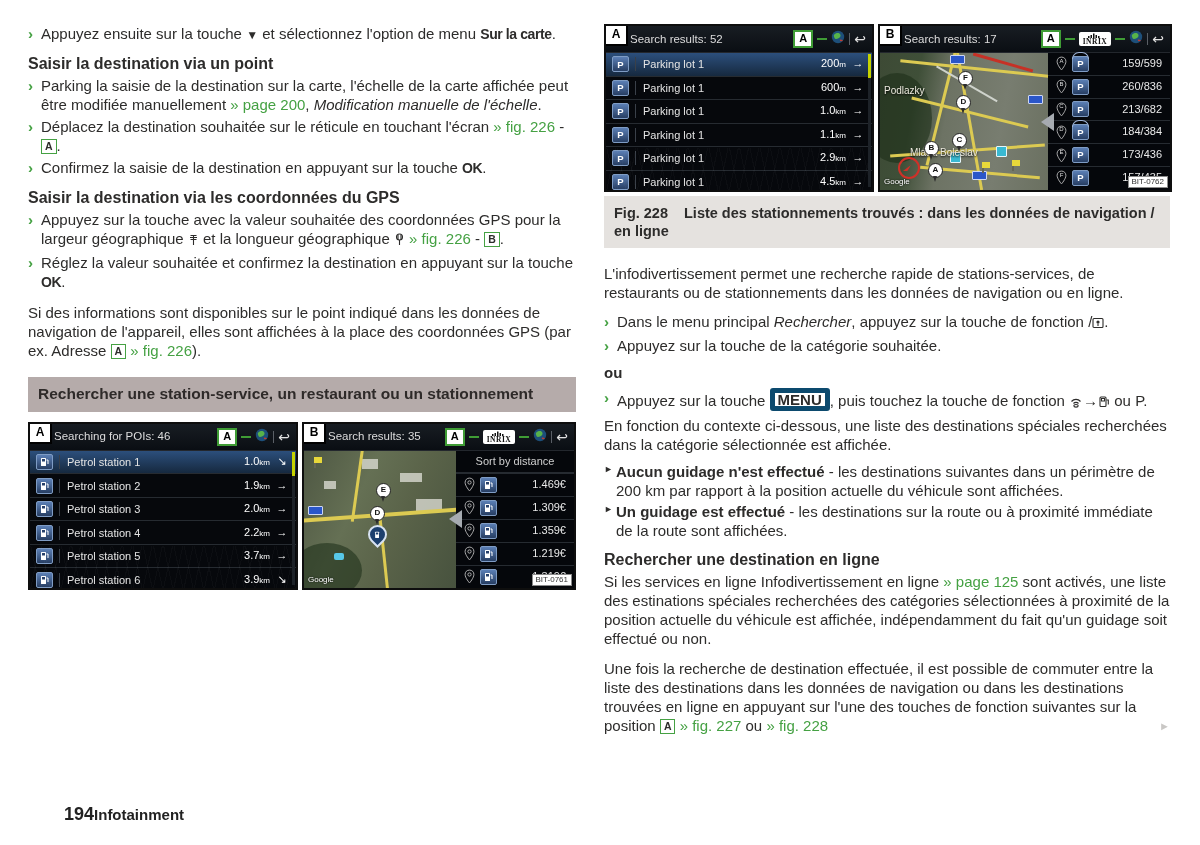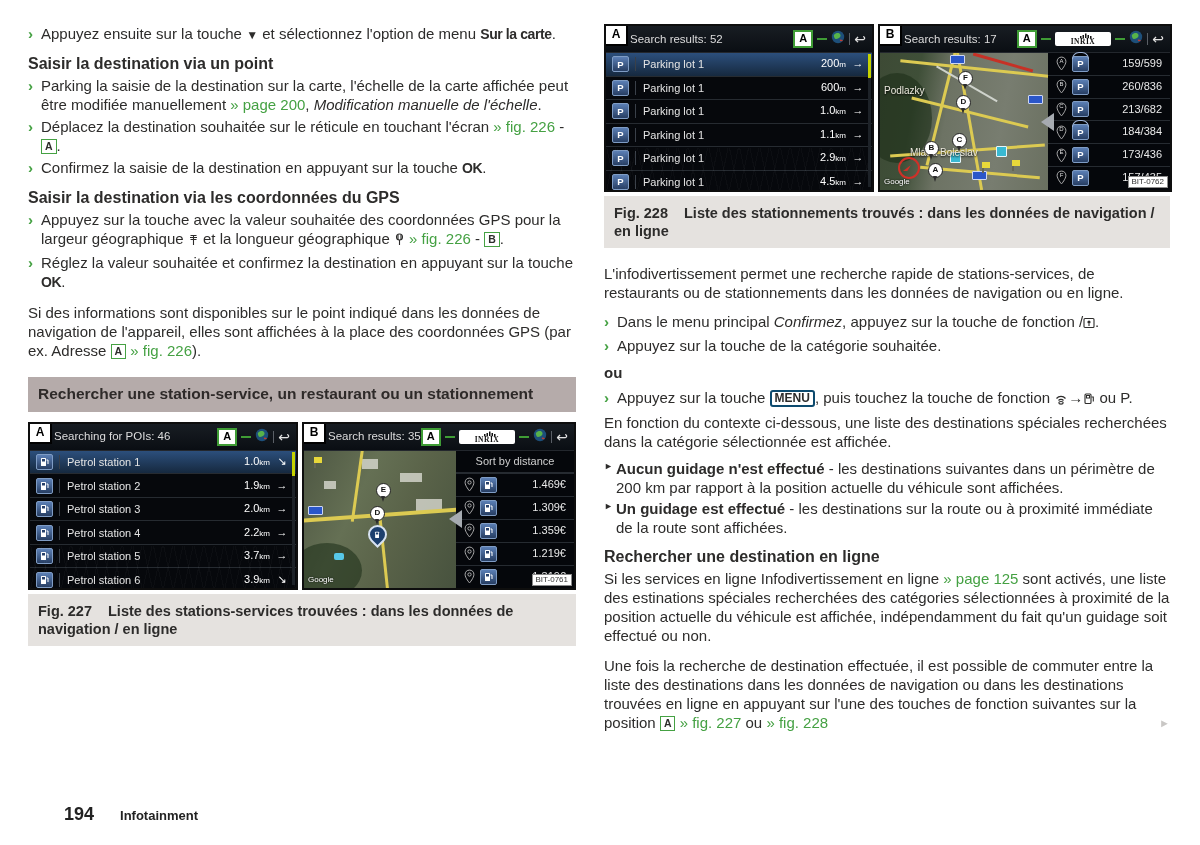--- a/index.html
+++ b/index.html
@@ -13,22 +13,22 @@
   p{margin:0 0 4px 0;}
   .bullet{position:relative;padding-left:13px;margin-bottom:3px;}
   .chev{position:absolute;left:0;top:0;color:#45a143;font-weight:bold;}
   .sh{font-size:16px;font-weight:bold;margin:10px 0 2px 0;}
   .para{margin-top:11px;}
   a.green,.green{color:#45a143;text-decoration:none;}
   .it{font-style:italic;}
   .ui{font-weight:bold;letter-spacing:-0.4px;font-size:14px;}
   .refbox{display:inline-block;border:1px solid #45a143;color:#2d2c2b;font-weight:bold;
           font-size:10.5px;line-height:13px;padding:0 3px;vertical-align:1px;background:#fff;}
-  .keycap{display:inline-block;border:2px solid #0c4a6e;border-radius:3px;font-weight:bold;
-          font-size:12px;line-height:13px;padding:0 3px;vertical-align:1px;}
+  .keycap{display:inline-block;border:5px solid #0c4a6e;border-radius:3px;font-weight:bold;
+          font-size:15px;line-height:13px;padding:0 3px;vertical-align:1px;}
   .glyph{font-size:12px;}
   .tinyicon{display:inline-block;vertical-align:-2px;}
   .ousep{margin:8px 0 6px 0;font-weight:bold;}
   .tri-li{position:relative;padding-left:12px;margin-bottom:2px;}
   .tri-li .tb{position:absolute;left:0;top:2px;font-size:9px;}
   .sec-header{background:#b5abaa;color:#2e2a29;font-weight:bold;font-size:15.5px;
               padding:7px 10px 8px 10px;margin-top:17px;line-height:1.25;}
   .cont-mark{position:absolute;right:0;bottom:2px;color:#c9c7c5;font-size:11px;}
 
   
@@ -40,21 +40,21 @@
   .corner{position:absolute;top:0;left:0;width:20px;height:18px;background:#fff;border:2px solid #000;
           border-top:none;border-left:none;color:#000;font-weight:bold;font-size:12px;
           display:flex;align-items:center;justify-content:center;z-index:6;}
   .tbar{height:26px;display:flex;align-items:center;color:#dcdcdc;font-size:11.5px;
         padding:0 6px 0 24px;background:linear-gradient(#181d23,#0a0e13);border-bottom:1px solid #23272d;}
   .tright{margin-left:auto;display:flex;align-items:center;gap:4px;}
   .cbox{background:#fff;border:2px solid #3f9c35;color:#000;font-weight:bold;font-size:11px;
         width:16px;height:14px;display:flex;align-items:center;justify-content:center;}
   .cline{width:10px;height:2px;background:#3f9c35;}
   .inrix{background:#fff;border-radius:2px;color:#111;display:flex;flex-direction:column;
-         align-items:flex-end;justify-content:center;padding:1px 16px;line-height:1;}
+         align-items:center;justify-content:center;padding:1px 4px;line-height:1;}
   .inrix .txt{font-size:7.5px;font-weight:bold;letter-spacing:.5px;font-family:"Liberation Serif",serif;}
   .vsep{width:1px;height:12px;background:#5a5f66;}
   .backic{color:#e2e2e2;font-size:14px;line-height:1;}
   .rows{position:relative;}
   .irow{display:flex;align-items:center;height:22.5px;padding:0 8px 0 6px;border-top:1px solid #262b31;gap:6px;}
   .irow:first-child{border-top:none;}
   .irow.hl{background:linear-gradient(180deg,#2c4f7c,#16293f);}
   .sqicon{position:relative;width:15px;height:14px;border-radius:2px;flex:0 0 auto;
           background:linear-gradient(180deg,#5b7fb5,#273e63);border:1px solid #7f9cc4;
           display:flex;align-items:center;justify-content:center;}
@@ -106,21 +106,21 @@
   .cross{position:absolute;width:18px;height:18px;border:2.5px solid #d03028;border-radius:50%;z-index:4;}
   .cross::before{content:"";position:absolute;left:3px;top:6px;width:8px;height:6px;background:#d03028;
         clip-path:polygon(0 100%,100% 0,55% 100%);}
   .mtown{position:absolute;color:#eceade;font-size:10px;text-shadow:0 1px 2px #000;z-index:3;white-space:nowrap;}
   .treeblob{position:absolute;border-radius:50%;background:rgba(26,44,22,.55);}
   .bldg{position:absolute;background:rgba(225,225,218,.75);}
 
   
   .footer{position:absolute;left:28px;top:803px;display:flex;align-items:baseline;}
   .pagenum{font-size:18px;font-weight:bold;color:#222;margin-left:36px;}
-  .pagesec{font-size:13px;font-weight:bold;margin-left:26px;color:#222;}
+  .pagesec{font-size:15px;font-weight:bold;color:#222;}
 </style>
 </head>
 <body>
 
 <div class="page">
 
   <div class="col col-left">
 
     <p class="bullet">
       <span class="chev">›</span><span>Appuyez ensuite sur la touche </span><span class="glyph">▼</span><span> et sélectionnez l'option de menu </span><span class="ui">Sur la carte</span><span>.</span>
@@ -383,23 +383,20 @@
                       <rect x="2" y="2" width="3" height="2.5" fill="#27406a"></rect>
                       <path d="M6.5 3h1.5v4" stroke="#fff" stroke-width="1" fill="none"></path>
                     </svg>
                   </span>
                 <span class="pval">1.319€</span>
               </div>
             </div>
           </div>
           <span class="bit">BIT-0761</span>
         </div>
-      </div>
-      <div class="caption">
-        <span class="figlbl">Fig. 227</span><span>Liste des stations-services trouvées : dans les données de navigation / en ligne</span>
       </div>
     </div>
   </div>
 
   <div class="col col-right">
 
     <div class="figure" style="margin-top:0;">
       <div class="screens">
 
         <div class="screen" style="width:266px;">
@@ -600,21 +597,21 @@
         </div>
       </div>
       <div class="caption">
         <span class="figlbl">Fig. 228</span><span>Liste des stationnements trouvés : dans les données de navigation / en ligne</span>
       </div>
     </div>
 
     <p class="para" style="margin-top:16px;">L'infodivertissement permet une recherche rapide de stations-services, de restaurants ou de stationnements dans les données de navigation ou en ligne.</p>
 
     <p class="bullet" style="margin-top:10px;">
-      <span class="chev">›</span><span>Dans le menu principal </span><span class="it">Confirmez</span><span>, appuyez sur la touche de fonction </span><span>/</span><span class="tinyicon"><svg width="12" height="12" viewBox="0 0 12 12">
+      <span class="chev">›</span><span>Dans le menu principal </span><span class="it">Rechercher</span><span>, appuyez sur la touche de fonction </span><span>/</span><span class="tinyicon"><svg width="12" height="12" viewBox="0 0 12 12">
             <rect x="1" y="1.5" width="10" height="9" rx="1" fill="none" stroke="#2d2c2b" stroke-width="1.1"></rect>
             <circle cx="6" cy="5" r="1.6" fill="#2d2c2b"></circle>
             <path d="M6 6.5v2.6" stroke="#2d2c2b" stroke-width="1.1"></path>
           </svg></span><span>.</span>
     </p>
     <p class="bullet">
       <span class="chev">›</span><span>Appuyez sur la touche de la catégorie souhaitée.</span>
     </p>
 
     <p class="ousep">ou</p>

